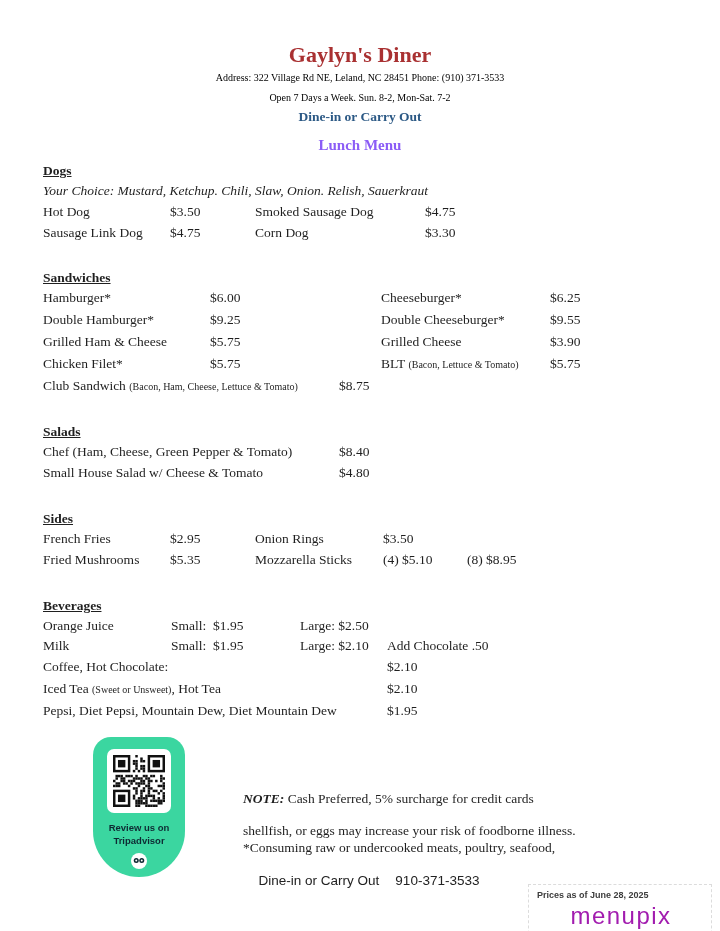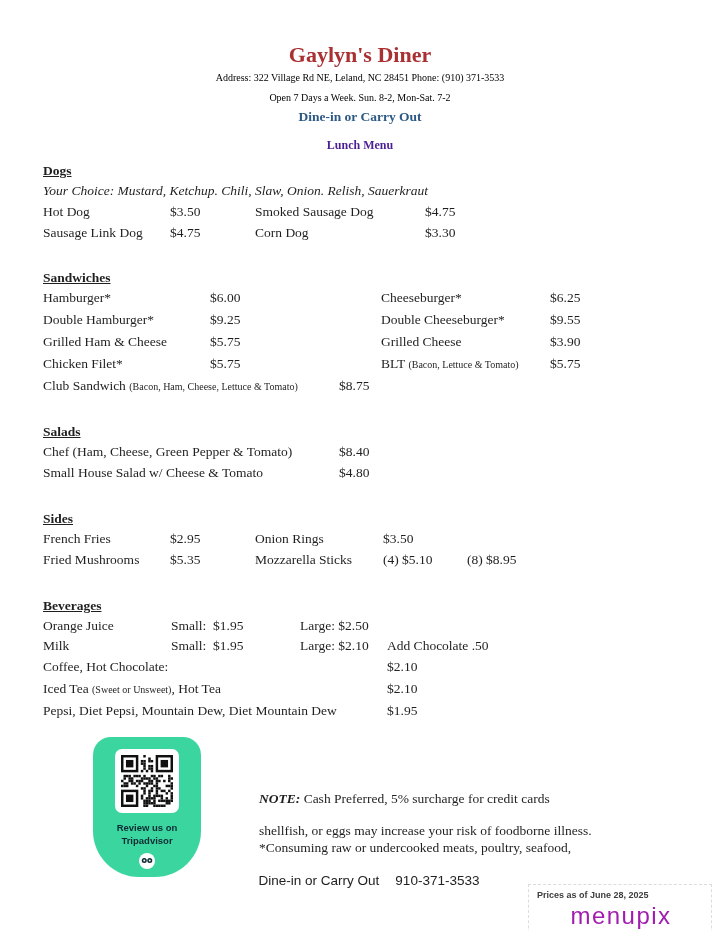--- a/index.html
+++ b/index.html
@@ -7,40 +7,40 @@
   .page {
     position:relative; width:720px; height:931px; margin:0 auto;
     background:#ffffff; overflow:hidden;
     font-family:"Liberation Serif", serif; color:#1f1f1f;
   }
   
   header { padding-top:42px; text-align:center; }
   .h-title { font-size:22px; font-weight:700; color:#A93132; line-height:26px; }
   .h-addr, .h-hours { font-size:10px; line-height:20px; color:#000000; }
   .h-service { font-size:13.5px; font-weight:700; color:#2C5985; line-height:17px; }
-  .h-menu-title { font-size:12px; font-weight:700; color:#4c1d95; line-height:19px; margin-top:11px; }
+  .h-menu-title { font-size:15px; font-weight:700; color:#8b5cf6; line-height:19px; margin-top:11px; }
   
   .menu { padding:3px 40px 0 43px; }
   .sec { margin-top:25px; }
   .sec.first { margin-top:3px; }
   .sec-h { font-size:13.5px; font-weight:700; text-decoration:underline; line-height:20px; }
   .choices-note { font-style:italic; font-size:13.5px; line-height:20.8px; }
   .grid { display:grid; }
   .cell { font-size:13.5px; line-height:20.8px; white-space:pre; }
   .sub { font-size:10px; }
   .g-dogs  { grid-template-columns:127px 85px 170px 1fr; }
   .g-sand  { grid-template-columns:167px 171px 169px 1fr; }
   .g-2col  { grid-template-columns:296px 1fr; }
   .g-sides { grid-template-columns:127px 85px 128px 84px 1fr; }
   .g-bev   { grid-template-columns:128px 129px 87px 1fr; }
   .g-bevw  { grid-template-columns:344px 1fr; }
   
   .bottom-row { display:flex; align-items:flex-start; margin-top:14px; padding-left:93px; }
   .ta-badge {
-    flex:0 0 auto; width:108px; height:140px;
+    flex:0 0 auto; width:92px; height:140px;
     background:#3BD6A0; border-radius:18px 18px 46px 46px; text-align:center;
   }
   .qr-panel {
     width:64px; height:64px; background:#ffffff; border-radius:7px;
     margin:12px auto 0; display:flex; align-items:center; justify-content:center;
   }
   .ta-text {
     margin-top:8px; font-family:"Liberation Sans", sans-serif;
     font-weight:700; font-size:9.5px; line-height:13px; color:#0E2A33;
   }

